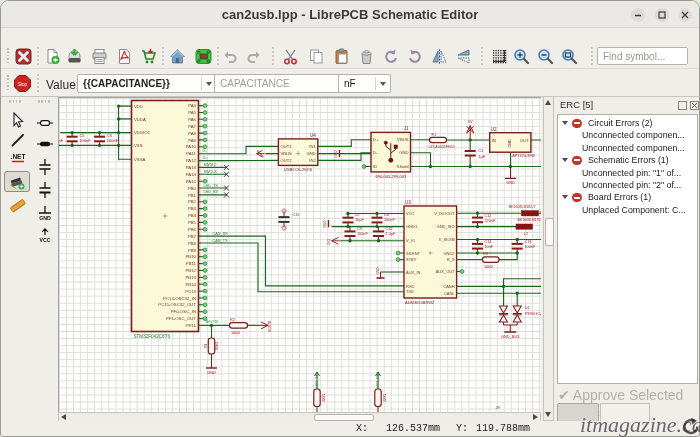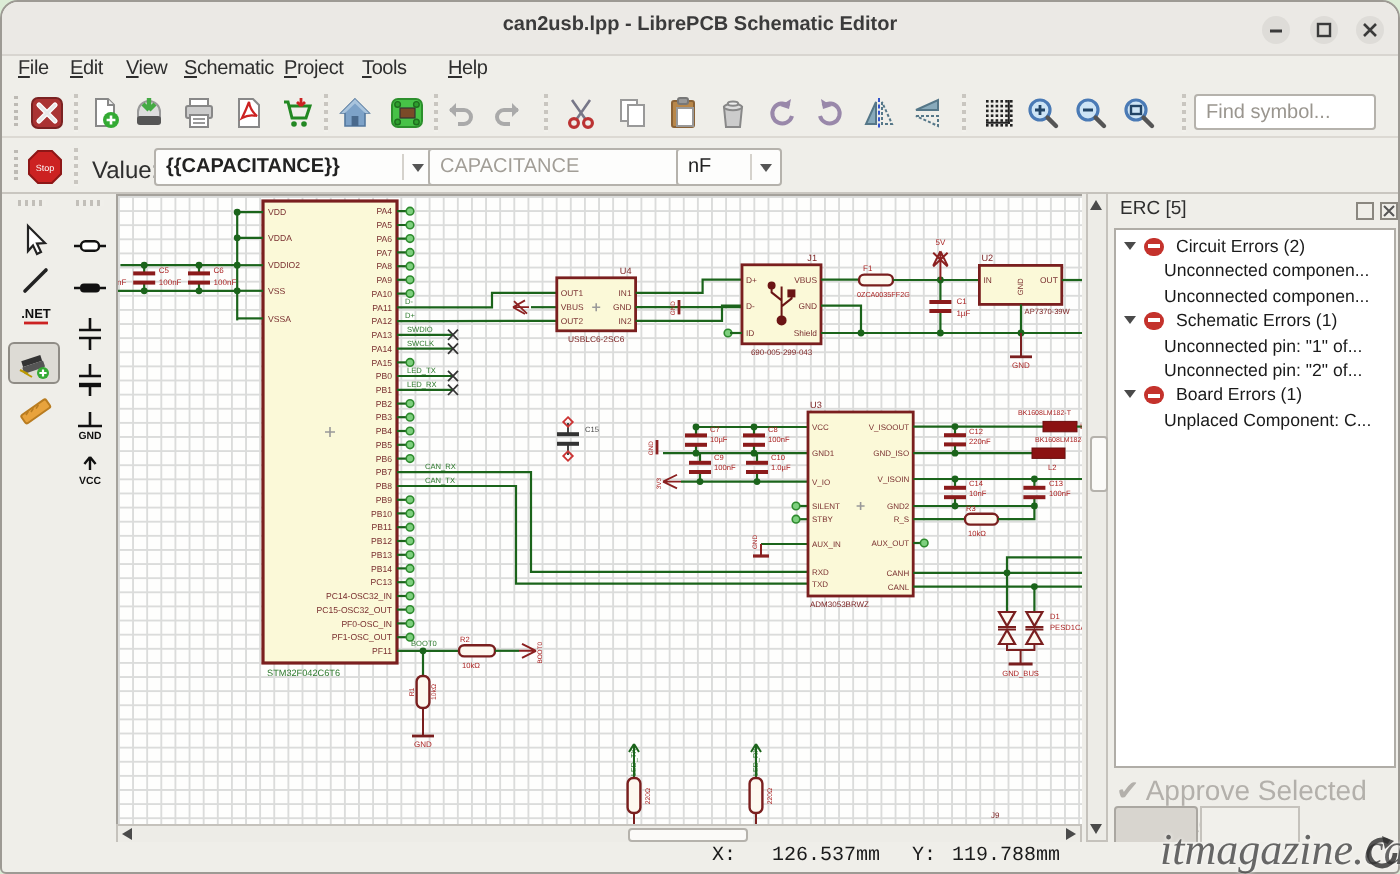--- a/index.html
+++ b/index.html
@@ -1,20 +1,20 @@
 <!DOCTYPE html>
 <html><head><meta charset="utf-8"><style>
 * { margin:0; padding:0; box-sizing:border-box; }
 html,body { width:700px; height:437px; overflow:hidden; background:#dcecd6;
   font-family:"Liberation Sans", sans-serif; }
 .win { position:absolute; inset:0; background:#efeee9; border-radius:9px 9px 3px 3px;
   border:1px solid #9d9a94; overflow:hidden; }
 .titlebar { position:absolute; left:0; top:0; width:100%; height:27px; background:#ebe9e5;
   border-bottom:1px solid #d8d5d0; }
-.title { position:absolute; width:100%; text-align:center; top:6px; font-size:10px;
+.title { position:absolute; width:100%; text-align:center; top:6px; font-size:13px;
   font-weight:bold; color:#3b3b3b; }
 .wbtn { position:absolute; top:7px; width:14px; height:14px; border-radius:50%;
   background:#dedcd8; }
 .wbtn svg { position:absolute; left:3px; top:3px; }
 .menubar { position:absolute; left:0; top:28px; width:100%; height:15px; background:#efeee9;
   font-size:10px; letter-spacing:-0.2px; color:#2e2e2e; }
 .menubar span { position:absolute; top:0px; }
 .toolbar1 { position:absolute; left:0; top:43px; width:100%; height:25px; background:#efeee9;
   border-bottom:1px solid #dcd9d3; }
 .ti { position:absolute; }
@@ -86,29 +86,20 @@
     <div class="wbtn" style="left:653.5px">
         <svg width="8" height="8" viewBox="0 0 8 8">
           <rect x="1" y="1" width="6" height="6" fill="none" stroke="#3a3a3a" stroke-width="1.2"></rect>
         </svg>
       </div>
     <div class="wbtn" style="left:677px">
         <svg width="8" height="8" viewBox="0 0 8 8">
           <path d="M1 1 L7 7 M7 1 L1 7" stroke="#3a3a3a" stroke-width="1.3"></path>
         </svg>
       </div>
-  </div>
-  <div class="menubar">
-    <span style="left:8px"><u>F</u>ile</span>
-    <span style="left:34px"><u>E</u>dit</span>
-    <span style="left:62px"><u>V</u>iew</span>
-    <span style="left:91px"><u>S</u>chematic</span>
-    <span style="left:141px"><u>P</u>roject</span>
-    <span style="left:180px"><u>T</u>ools</span>
-    <span style="left:223px"><u>H</u>elp</span>
   </div>
   <div class="toolbar1">
       <div class="thandle" style="left:5px"></div>
       <svg class="ti" style="left:14px;top:4px" width="17" height="17" viewBox="0 0 17 17">
         <rect x="1" y="1" width="15" height="15" rx="3" fill="#a33" stroke="#7a2222"></rect>
         <path d="M4.5 4.5 L12.5 12.5 M12.5 4.5 L4.5 12.5" stroke="#fff" stroke-width="2.6" stroke-linecap="round"></path>
         <path d="M4.5 4.5 L12.5 12.5 M12.5 4.5 L4.5 12.5" stroke="#e8e8e8" stroke-width="1.4" stroke-linecap="round"></path>
       </svg>
       <div class="tsep" style="left:36px"></div>
       <svg class="ti" style="left:43px;top:4px" width="17" height="17" viewBox="0 0 17 17">

